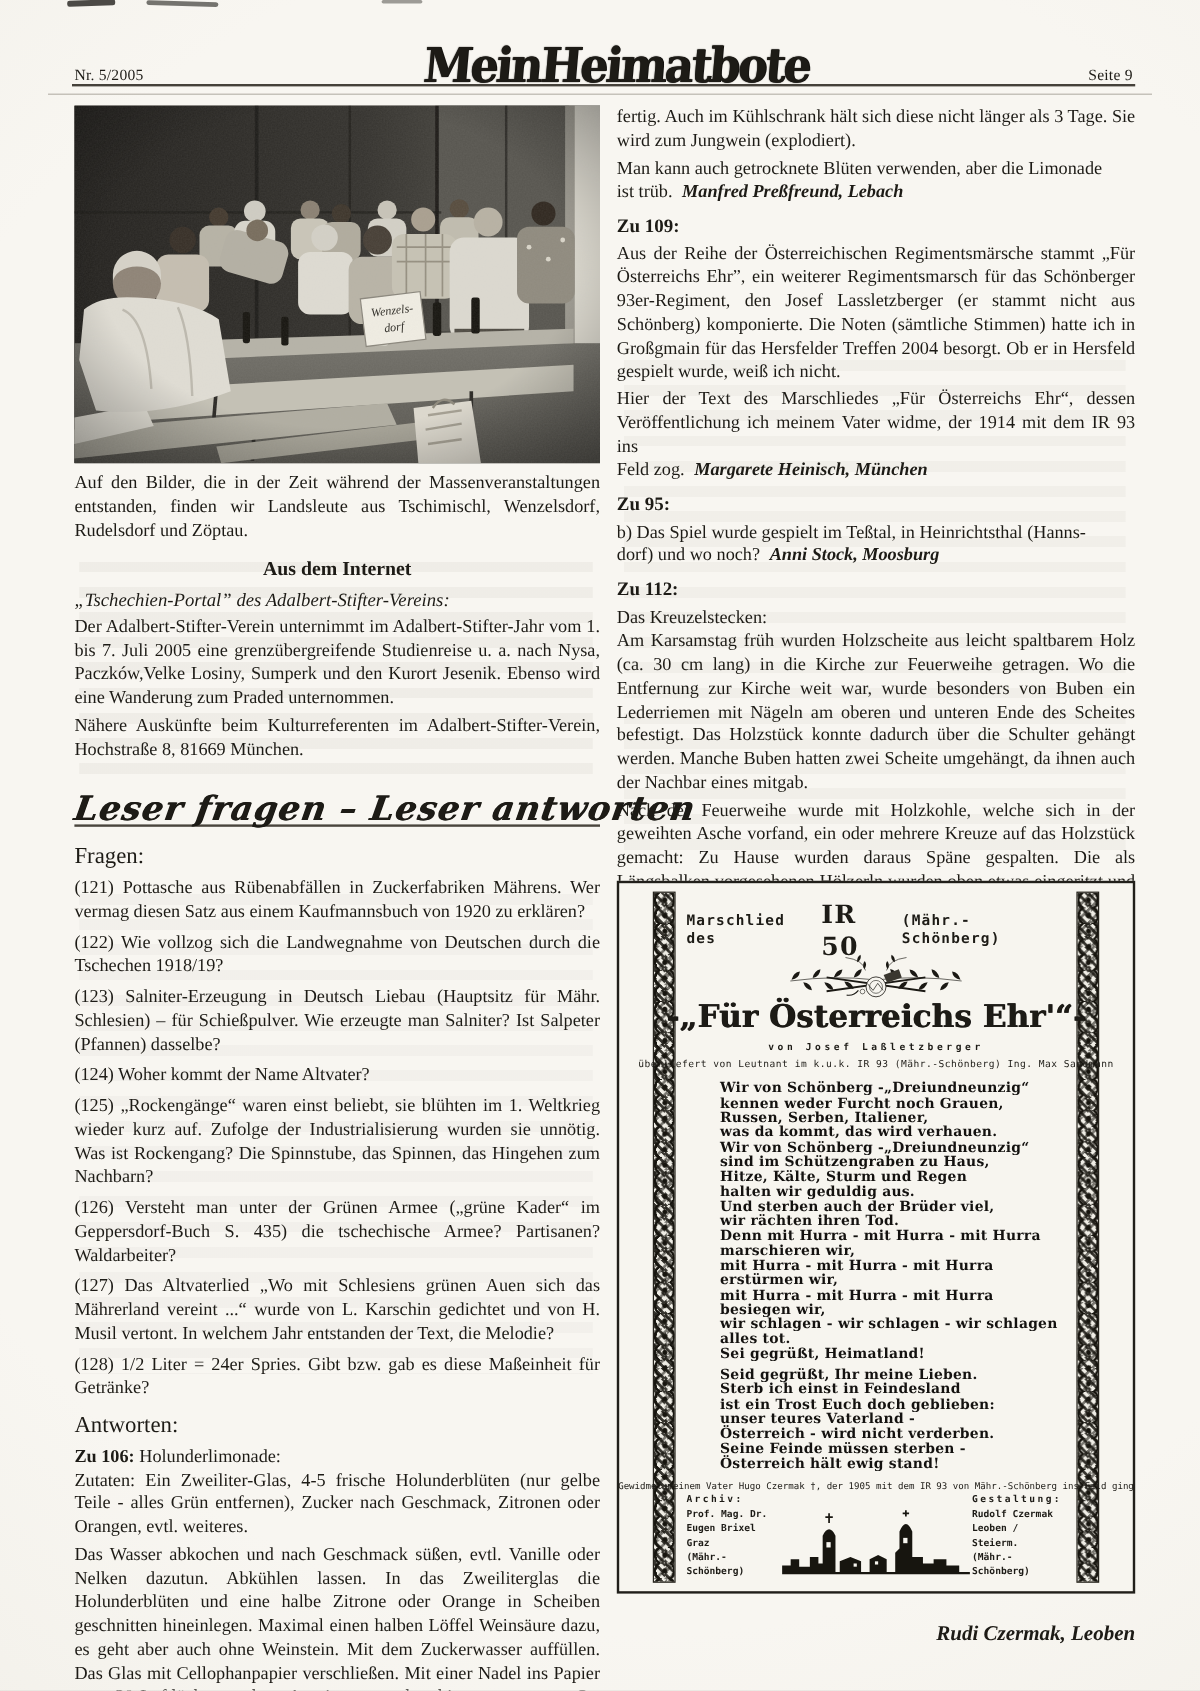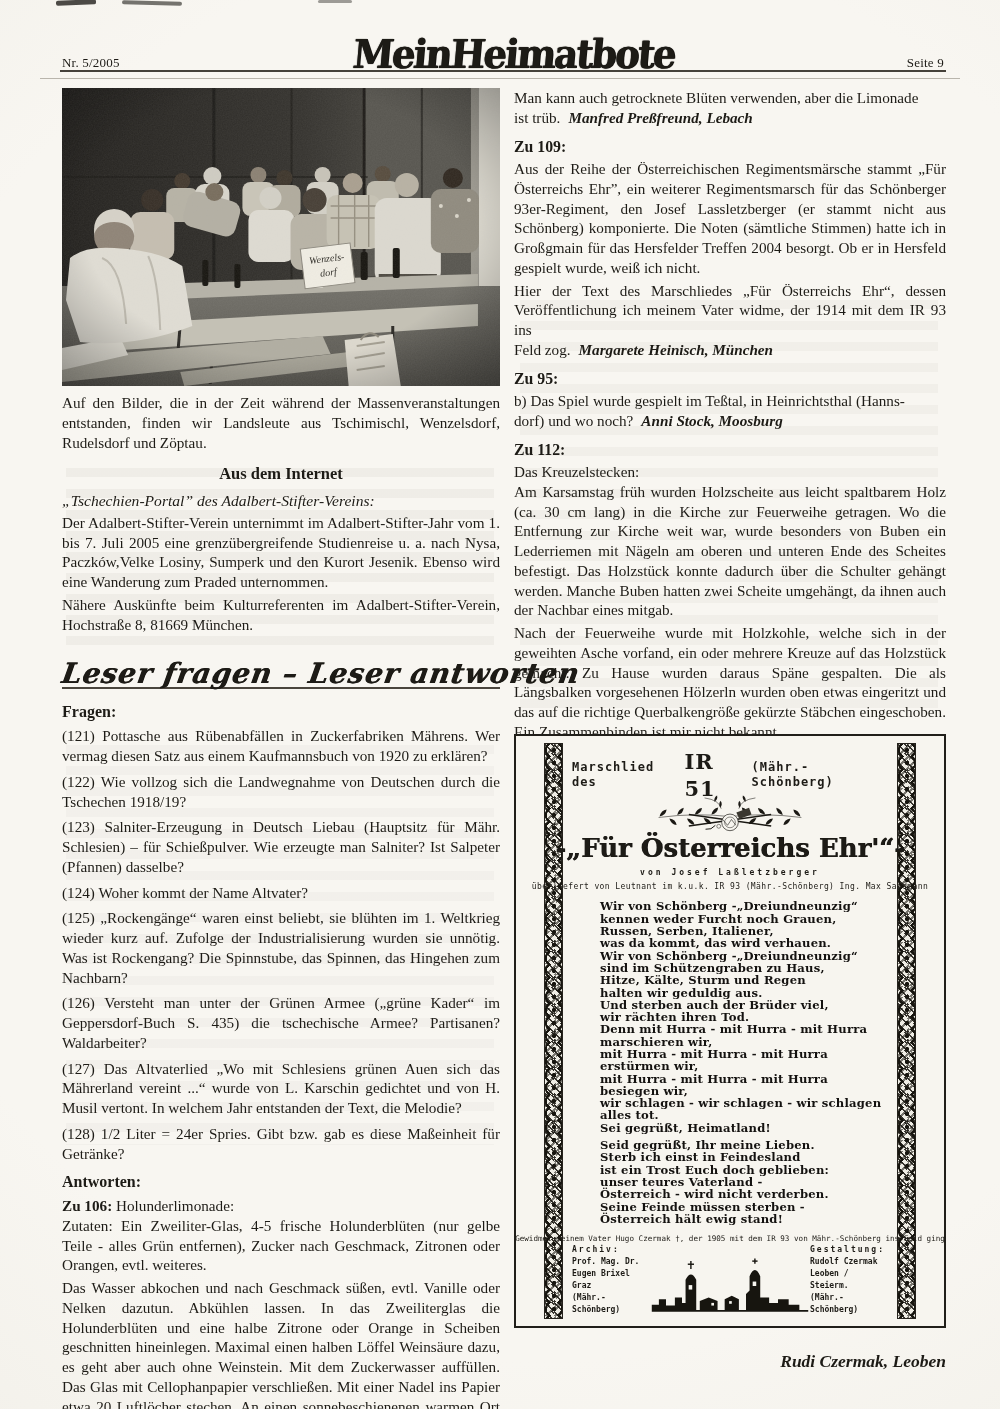--- a/index.html
+++ b/index.html
@@ -33,21 +33,21 @@
   .para{margin:0 0 3px;text-align:justify;}
   .photo{margin:0;width:438px;height:298px;position:relative;background:#2b2925;}
   .photo svg{display:block;width:100%;height:100%;}
   .caption{margin:7px 0 0;text-align:justify;}
   .center-head{text-align:center;font-weight:bold;font-size:16.5px;margin:11px 0 6px;}
   .italic-line{font-style:italic;font-size:15.6px;margin:0 0 2px;}
   .script-head{margin:13px 0 0;border-bottom:2.4px solid #4a453d;text-align:center;height:40px;}
   .script-head span{display:inline-block;position:relative;top:9px;font-family:"DejaVu Serif",serif;
     font-style:italic;font-weight:bold;font-size:28px;letter-spacing:1px;transform:skewX(-9deg);
     text-shadow:.5px 0 #16140f;white-space:nowrap;}
-  .label-bold{font-weight:bold;font-size:16px;margin:13px 0 3px;}
+  .label-bold{font-weight:normal;font-size:19px;margin:13px 0 3px;}
   .q{margin-bottom:6px;}
   .zu-intro b{font-weight:bold;}
   .zu-label{font-weight:bold;font-size:15.8px;margin:9px 0 2px;}
   .sigrow{display:flex;margin:0 0 3px;}
   .sig{font-style:italic;font-weight:bold;white-space:nowrap;padding-left:8px;}
   .nm{margin-bottom:0;}
   
   .march-box{position:absolute;left:0;right:0;top:646px;height:594px;border:2px solid #211f1a;
     background:#f7f5ef;box-sizing:border-box;}
   .orn{position:absolute;top:7px;bottom:7px;width:19px;border:1px solid #26231d;box-sizing:border-box;
@@ -231,20 +231,21 @@
 
       <p class="label-bold" style="margin-top:9px;">Antworten:</p>
       <p class="para nm zu-intro"><b>Zu 106:</b> <span>Holunderlimonade:</span></p>
       <div>
           <p class="para">Zutaten: Ein Zweiliter-Glas, 4-5 frische Holunderblüten (nur gelbe Teile - alles Grün entfernen), Zucker nach Geschmack, Zitronen oder Orangen, evtl. weiteres.</p>
           <p class="para">Das Wasser abkochen und nach Geschmack süßen, evtl. Vanille oder Nelken dazutun. Abkühlen lassen. In das Zweiliterglas die Holunderblüten und eine halbe Zitrone oder Orange in Scheiben geschnitten hineinlegen. Maximal einen halben Löffel Weinsäure dazu, es geht aber auch ohne Weinstein. Mit dem Zuckerwasser auffüllen. Das Glas mit Cellophanpapier verschließen. Mit einer Nadel ins Papier etwa 20 Luftlöcher stechen. An einen sonnebeschienenen warmen Ort stellen. In 3 bis 5 Tagen ist die Limonade</p>
         </div>
     </div>
 
     <div class="col col-right">
+      <p class="para">fertig. Auch im Kühlschrank hält sich diese nicht länger als 3 Tage. Sie wird zum Jungwein (explodiert).</p>
       <p class="para nm">Man kann auch getrocknete Blüten verwenden, aber die Limonade</p>
       <div class="sigrow">
         <span>ist trüb.</span>
         <span class="sig">Manfred Preßfreund, Lebach</span>
       </div>
 
       <p class="zu-label">Zu 109:</p>
       <p class="para">Aus der Reihe der Österreichischen Regimentsmärsche stammt „Für Österreichs Ehr”, ein weiterer Regimentsmarsch für das Schönberger 93er-Regiment, den Josef Lassletzberger (er stammt nicht aus Schönberg) komponierte. Die Noten (sämtliche Stimmen) hatte ich in Großgmain für das Hersfelder Treffen 2004 besorgt. Ob er in Hersfeld gespielt wurde, weiß ich nicht.</p>
       <p class="para nm">Hier der Text des Marschliedes „Für Österreichs Ehr“, dessen Veröffentlichung ich meinem Vater widme, der 1914 mit dem IR 93 ins</p>
       <div class="sigrow">
@@ -263,21 +264,21 @@
       <p class="para nm">Das Kreuzelstecken:</p>
       <p class="para">Am Karsamstag früh wurden Holzscheite aus leicht spaltbarem Holz (ca. 30 cm lang) in die Kirche zur Feuerweihe getragen. Wo die Entfernung zur Kirche weit war, wurde besonders von Buben ein Lederriemen mit Nägeln am oberen und unteren Ende des Scheites befestigt. Das Holzstück konnte dadurch über die Schulter gehängt werden. Manche Buben hatten zwei Scheite umgehängt, da ihnen auch der Nachbar eines mitgab.</p>
       <p class="para">Nach der Feuerweihe wurde mit Holzkohle, welche sich in der geweihten Asche vorfand, ein oder mehrere Kreuze auf das Holzstück gemacht: Zu Hause wurden daraus Späne gespalten. Die als Längsbalken vorgesehenen Hölzerln wurden oben etwas eingeritzt und das auf die richtige Querbalkengröße gekürzte Stäbchen eingeschoben. Ein Zusammenbinden ist mir nicht bekannt.</p>
 
       <div class="march-box">
         <div class="orn orn-left"></div>
         <div class="orn orn-right"></div>
         <div class="box-inner">
           <div class="box-header">
             <span class="mono-sm">Marschlied des</span>
-            <span class="ir">IR 51</span>
+            <span class="ir">IR 50</span>
             <span class="mono-sm">(Mähr.-Schönberg)</span>
           </div>
 
           <svg class="emblem" viewBox="0 0 340 86">
             <defs>
                 <path id="lf" d="M0 0 Q7 -11 18 -9 Q13 2 0 0 Z"></path>
               </defs>
             <g stroke="#1b1914" stroke-width="1.1" fill="none">
               <path d="M24 46 Q100 36 168 44"></path>
                 <path d="M316 46 Q240 36 172 44"></path>

